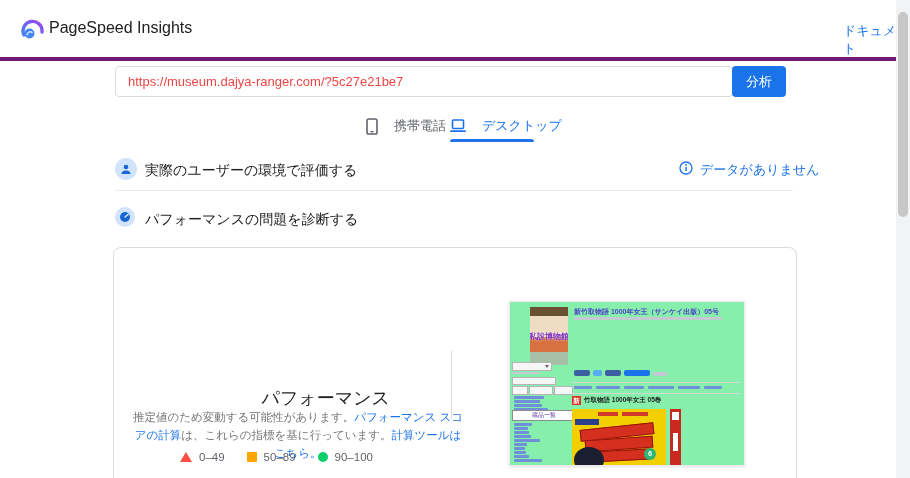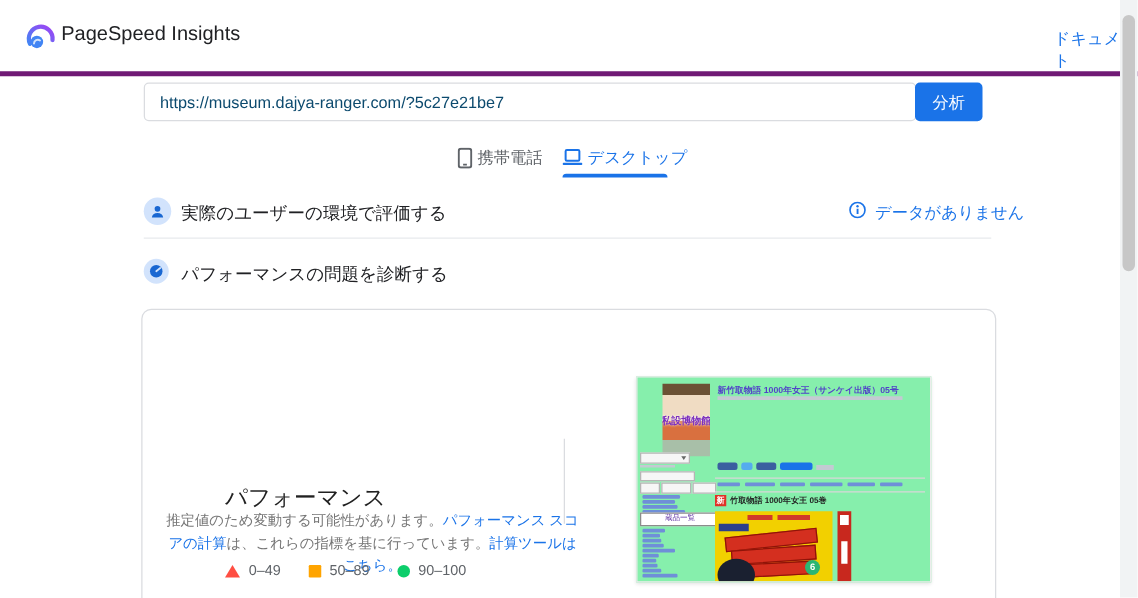--- a/index.html
+++ b/index.html
@@ -7,41 +7,41 @@
   .abs{position:absolute;}
   
   #header{position:absolute;left:0;top:0;width:910px;height:57px;background:#fff;border-bottom:4px solid #701a75;}
   #app-title{position:absolute;left:49px;top:19px;font-size:16px;color:#202124;}
   #doc-link{position:absolute;left:843px;top:22px;font-size:13px;color:#1a73e8;cursor:pointer;}
   
   #scroll-track{position:absolute;left:896px;top:0;width:14px;height:478px;background:#f1f3f4;}
   #scroll-thumb{position:absolute;left:898px;top:12px;width:10px;height:205px;background:#c7c7c7;border-radius:6px;}
   
   #url-input{position:absolute;left:115px;top:66px;width:592px;height:29px;border:1px solid #dadce0;border-radius:4px;
-    font-size:13px;color:#0c4a6e;padding:0 12px;outline:none;font-family:"Liberation Sans",sans-serif;}
+    font-size:13px;color:#ef4444;padding:0 12px;outline:none;font-family:"Liberation Sans",sans-serif;}
   #analyze-btn{position:absolute;left:732px;top:66px;width:54px;height:31px;background:#1a73e8;color:#fff;border:none;
     border-radius:4px;font-size:13px;cursor:pointer;font-family:"Liberation Sans",sans-serif;}
   
-  .tab{position:absolute;top:113px;display:flex;align-items:center;gap:4px;font-size:13px;cursor:pointer;height:26px;}
+  .tab{position:absolute;top:113px;display:flex;align-items:center;gap:16px;font-size:13px;cursor:pointer;height:26px;}
   #tab-mobile{left:366px;color:#5f6368;}
   #tab-desktop{left:450px;color:#1a73e8;}
   #tab-underline{position:absolute;left:450px;top:139px;width:84px;height:3px;background:#1a73e8;border-radius:3px 3px 0 0;}
   
   .section-title{font-size:14px;color:#202124;}
   #field-row-title{position:absolute;left:145px;top:162px;}
   #lab-row-title{position:absolute;left:145px;top:211px;}
   .blue-circle-icon{position:absolute;width:22px;height:22px;border-radius:50%;background:#d2e3fc;display:flex;align-items:center;justify-content:center;}
   #no-data{position:absolute;left:700px;top:161px;font-size:13px;color:#1a73e8;cursor:pointer;}
   #info-icon{position:absolute;left:679px;top:161px;cursor:pointer;}
   #divider-1{position:absolute;left:115px;top:190px;width:678px;height:1px;background:#e8eaed;}
   
   #card{position:absolute;left:113px;top:247px;width:682px;height:400px;border:1px solid #dadce0;border-radius:8px;background:#fff;}
   #gauge-wrap{position:absolute;left:123px;top:50px;width:86px;height:86px;}
   #gauge-score{position:absolute;left:0;top:29px;width:86px;text-align:center;font-size:26px;color:#149c5b;}
-  #perf-label{position:absolute;left:66px;top:138px;width:210px;text-align:left;font-size:18px;color:#212121;}
+  #perf-label{position:absolute;left:66px;top:138px;width:210px;text-align:right;font-size:18px;color:#212121;}
   #perf-desc{position:absolute;left:16px;top:161px;width:336px;text-align:center;font-size:11.5px;line-height:1.55;color:#757575;}
   .desc-link{color:#1a73e8;cursor:pointer;}
   #legend{position:absolute;left:66px;top:203px;width:240px;display:flex;gap:22px;align-items:center;font-size:11.5px;color:#5f6368;}
   .legend-item{display:flex;align-items:center;gap:7px;}
   .tri{width:0;height:0;border-left:6px solid transparent;border-right:6px solid transparent;border-bottom:10px solid #ff4e42;}
   .sq{width:10px;height:10px;background:#ffa400;border-radius:1px;}
   .dot{width:10px;height:10px;background:#0cce6b;border-radius:50%;}
   #vert-div{position:absolute;left:337px;top:103px;width:1px;height:68px;background:#dadce0;}
   
   #thumb{position:absolute;left:395px;top:53px;width:234px;height:163px;background:#86efac;border:1px solid #ececec;

